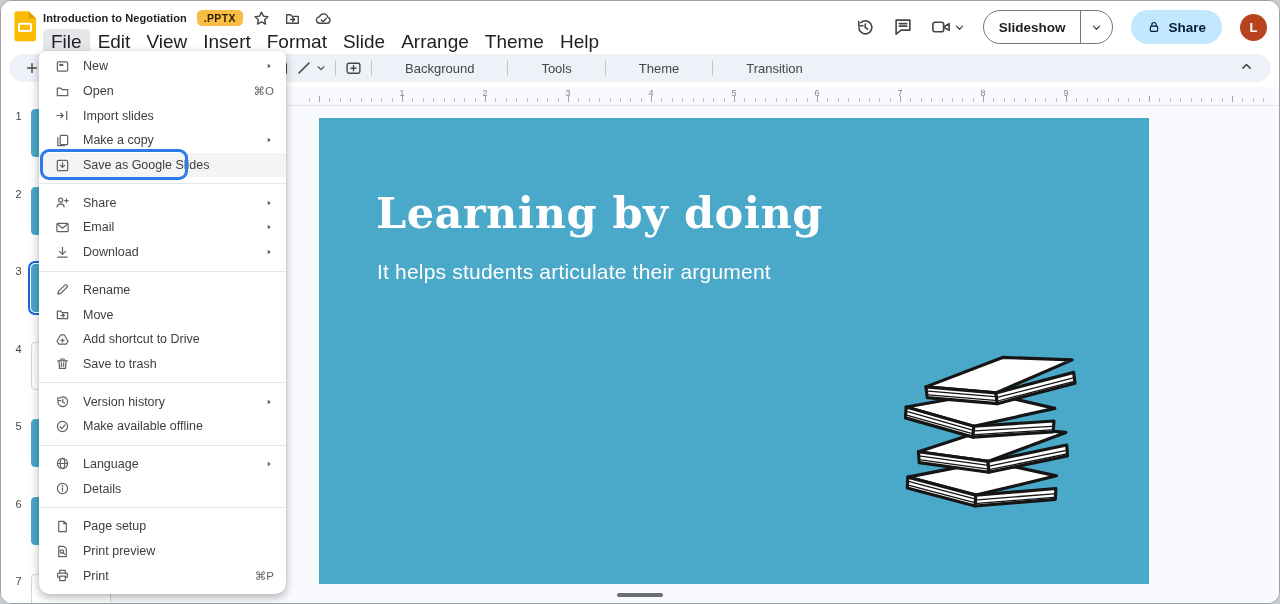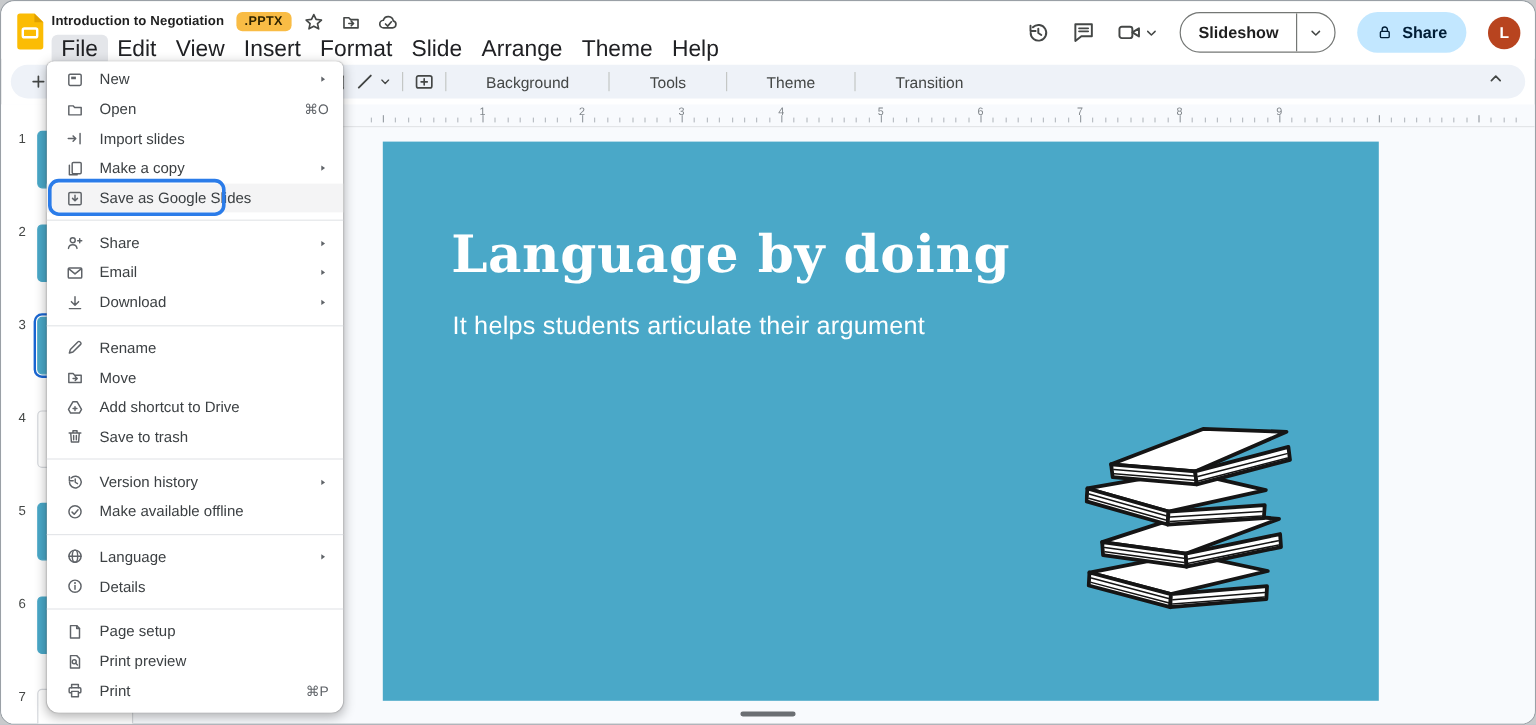--- a/index.html
+++ b/index.html
@@ -434,21 +434,21 @@
           <span class="tick" style="left: 1079.5px;"></span>
           <span class="tick" style="left: 1089.88px;"></span>
           <span class="tick" style="left: 1100.25px;"></span>
           <span class="tick" style="left: 1110.62px;"></span>
           <span class="tick major" style="left: 1121px;"></span>
           <span class="tick" style="left: 1131.38px;"></span>
           <span class="tick" style="left: 1141.75px;"></span>
           <span class="tick" style="left: 1152.12px;"></span>
         </div>
       <div class="slide-canvas">
-        <div class="slide-title">Language by doing</div>
+        <div class="slide-title">Learning by doing</div>
         <div class="slide-subtitle">It helps students articulate their argument</div>
         <svg class="books" width="190" height="168" viewBox="0 0 210 185" fill="#fff" stroke="#151515" stroke-width="3.5" stroke-linejoin="round" stroke-linecap="round">
           <g transform="translate(4,116) rotate(3 82 27)">
             <path d="M0 24L88 2l76 12-88 26z"></path>
               <path d="M0 24v12l76 16V40z"></path>
               <path d="M76 40l88-12v12l-88 12z"></path>
             <path d="M2 29l72 15M2 33l72 15M78 45l84-11M78 49l84-11" stroke-width="1.4"></path>
           </g>
           <g transform="translate(16,78) rotate(-4 82 27)">
             <path d="M0 24L88 2l76 12-88 26z"></path>

